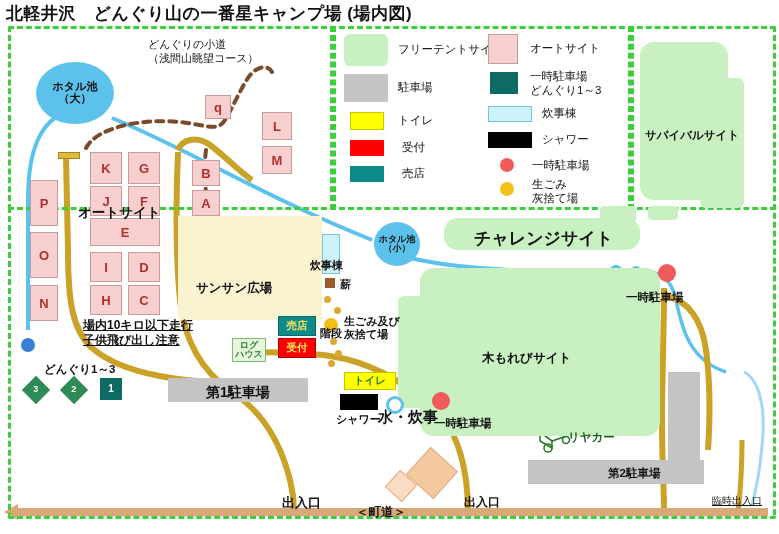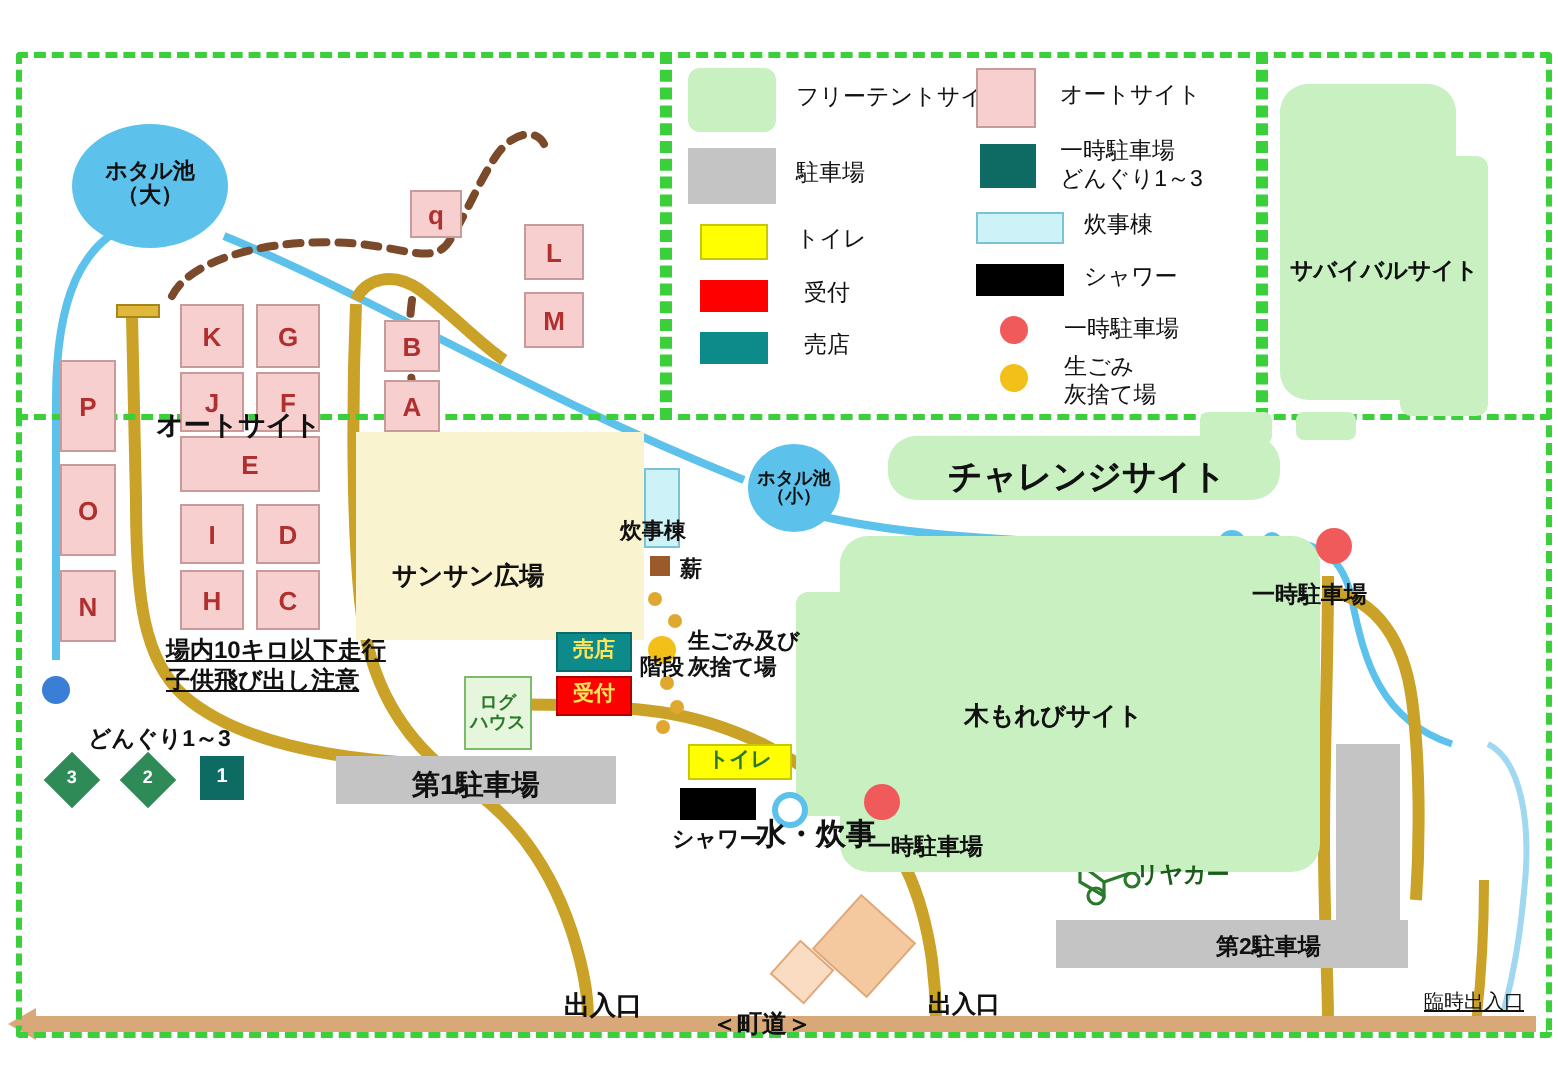--- a/index.html
+++ b/index.html
@@ -41,20 +41,21 @@
   .warn{position:absolute;font-size:12px;font-weight:bold;color:#111;line-height:1.25;
         text-decoration:underline;white-space:nowrap;}
 
   .diamond{position:absolute;transform:rotate(45deg);}
 </style>
 </head>
 <body>
 
 <div id="page">
 
+  <div id="title">北軽井沢　どんぐり山の一番星キャンプ場 (場内図)</div>
 
   <svg class="layer" viewBox="0 0 779 534">
 
     <path d="M70,110 C40,120 28,150 28,200 L28,330" stroke="#5cc2ec" stroke-width="4" fill="none"></path>
     <circle cx="28" cy="345" r="7" fill="#3a7fd5"></circle>
     <path d="M112,118 C190,150 260,195 372,240" stroke="#5cc2ec" stroke-width="4" fill="none"></path>
     <path d="M410,258 C470,272 560,272 612,272" stroke="#5cc2ec" stroke-width="4" fill="none"></path>
     <circle cx="616" cy="272" r="7" fill="#5cc2ec"></circle>
     <path d="M634,272 C660,268 672,280 676,300 C682,330 690,360 726,372" stroke="#5cc2ec" stroke-width="3.5" fill="none"></path>
     <circle cx="636" cy="271" r="5" fill="#5cc2ec"></circle>
@@ -118,20 +119,24 @@
       <div>（大）</div>
     </div>
   </div>
   <div class="pond" style="left:374px;top:222px;width:46px;height:44px;font-size:9px;">
     <div>
       <div>ホタル池</div>
       <div>（小）</div>
     </div>
   </div>
 
+  <div class="lbl" style="left:148px;top:38px;font-size:11px;line-height:1.25;">
+    <div>どんぐりの小道</div>
+    <div>（浅間山眺望コース）</div>
+  </div>
 
   <div id="auto-blocks">
       <div class="blk auto" style="left: 205px; top: 95px; width: 26px; height: 24px;">q</div>
       <div class="blk auto" style="left: 262px; top: 112px; width: 30px; height: 28px;">L</div>
       <div class="blk auto" style="left: 262px; top: 146px; width: 30px; height: 28px;">M</div>
       <div class="blk auto" style="left: 30px; top: 180px; width: 28px; height: 46px;">P</div>
       <div class="blk auto" style="left: 30px; top: 232px; width: 28px; height: 46px;">O</div>
       <div class="blk auto" style="left: 30px; top: 285px; width: 28px; height: 36px;">N</div>
       <div class="blk auto" style="left: 90px; top: 152px; width: 32px; height: 32px;">K</div>
       <div class="blk auto" style="left: 128px; top: 152px; width: 32px; height: 32px;">G</div>
@@ -174,21 +179,21 @@
   </div>
 
   <div class="facil" style="left:278px;top:316px;width:38px;height:20px;background:#0d8a8a;color:#ffe45a;border:1px solid #0a6a6a;">
     <span>売店</span>
   </div>
 
   <div class="facil" style="left:278px;top:338px;width:38px;height:20px;background:#ff0000;color:#ffe45a;border:1px solid #b00000;">
     <span>受付</span>
   </div>
 
-  <div class="facil" style="left:232px;top:338px;width:34px;height:37px;background:#e6f6dd;color:#2b7a2b;border:1px solid #7dbb6b;flex-direction:column;font-size:9px;">
+  <div class="facil" style="left:232px;top:338px;width:34px;height:24px;background:#e6f6dd;color:#2b7a2b;border:1px solid #7dbb6b;flex-direction:column;font-size:9px;">
     <span>ログ</span>
     <span>ハウス</span>
   </div>
 
   <div class="lbl lbl-b" style="left:320px;top:326px;font-size:11px;">階段</div>
 
   <div class="facil" style="left:344px;top:372px;width:52px;height:18px;background:#ffff00;color:#2b7a2b;border:1px solid #c8c800;">
     <span>トイレ</span>
   </div>
 

